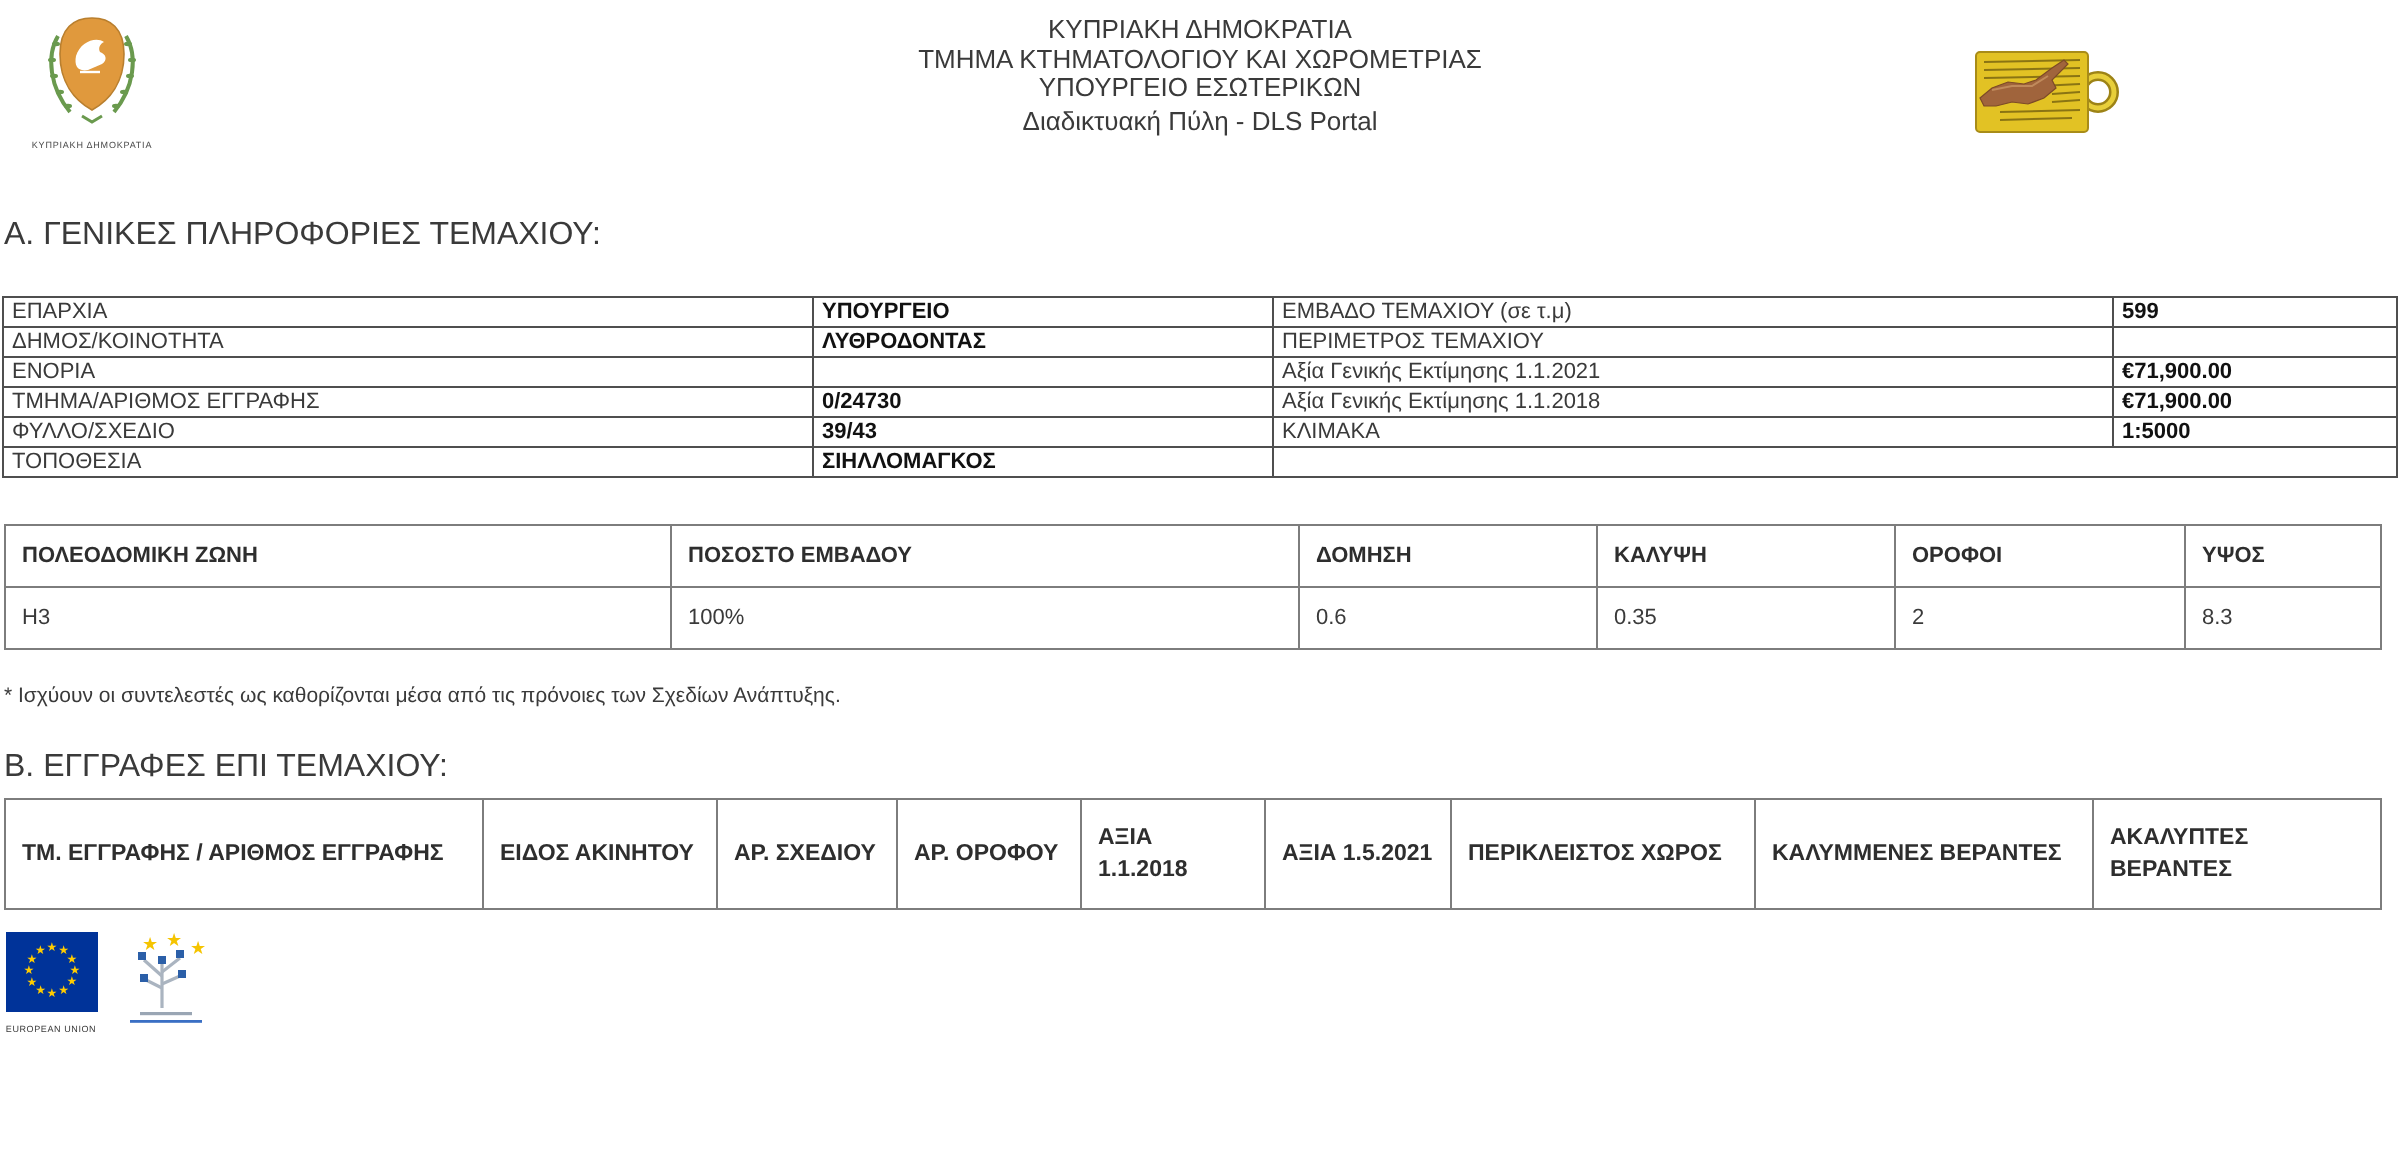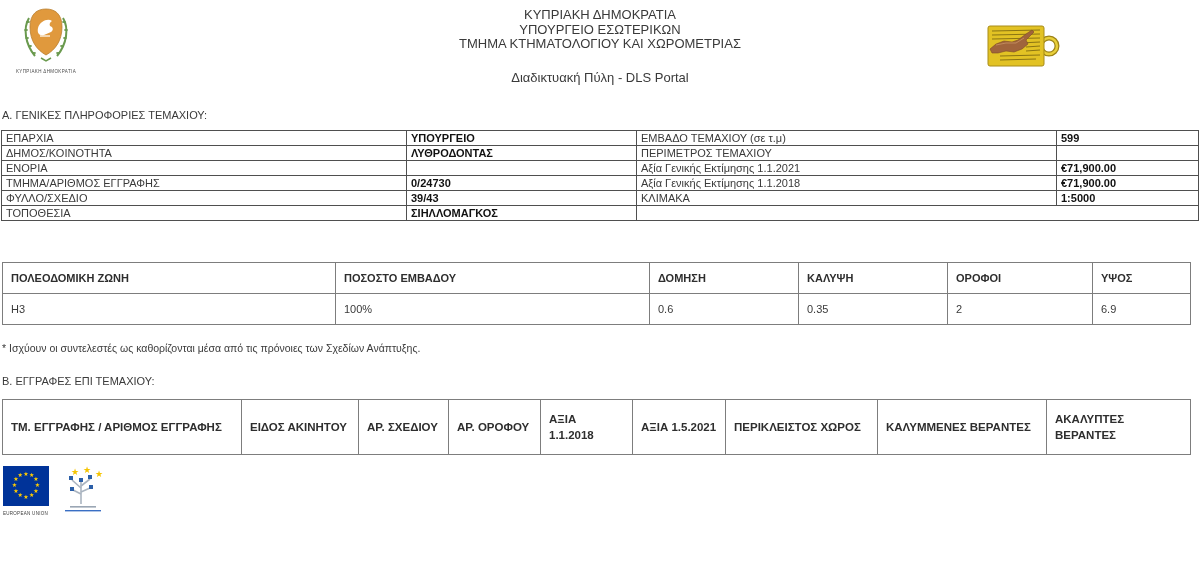--- a/index.html
+++ b/index.html
@@ -3,33 +3,33 @@
 <meta charset="utf-8">
 <style>
   html,body{margin:0;padding:0;}
   body{
     width:1200px;height:587px;background:#ffffff;position:relative;
     font-family:"Liberation Sans", sans-serif;color:#3d3d3d;overflow:hidden;
   }
   
   .gov-header{position:absolute;left:0;top:8px;width:1200px;text-align:center;}
   .gov-header .line{font-size:13px;line-height:14.5px;color:#3a3a3a;}
-  .portal-title{margin-top:18px;font-size:13px;color:#3a3a3a;}
+  .portal-title{margin-top:1px;font-size:13px;color:#3a3a3a;}
   .emblem-wrap{position:absolute;left:13px;top:6px;width:66px;text-align:center;}
   .emblem-caption{font-size:4.5px;letter-spacing:.4px;color:#4a4a4a;margin-top:1px;white-space:nowrap;}
   .gold-logo{position:absolute;left:986px;top:20px;}
   
-  .section-title{position:absolute;left:2px;font-size:11px;color:#3a3a3a;}
+  .section-title{position:absolute;left:2px;font-size:16px;color:#3a3a3a;}
   #title-a{top:109px;}
   #title-b{top:375px;}
   .footnote{position:absolute;left:2px;top:342px;font-size:10.5px;color:#3a3a3a;}
   
   table{border-collapse:collapse;table-layout:fixed;}
   
-  #table-a{position:absolute;left:1px;top:130px;width:1197px;font-size:11px;}
+  #table-a{position:absolute;left:1px;top:148px;width:1197px;font-size:11px;}
   #table-a td{border:1px solid #4f4f4f;height:14px;padding:0 4px;overflow:hidden;white-space:nowrap;color:#3a3a3a;}
   #table-a td.val{font-weight:bold;color:#111;}
   
   #table-zones{position:absolute;left:2px;top:262px;width:1188px;font-size:11px;}
   #table-zones td,#table-zones th{border:1px solid #7d7d7d;padding:9px 8px;text-align:left;color:#3a3a3a;overflow:hidden;}
   #table-zones th{font-weight:bold;color:#2e2e2e;}
   
   #table-reg{position:absolute;left:2px;top:399px;width:1188px;font-size:11.5px;}
   #table-reg th{border:1px solid #7d7d7d;padding:8px 8px;text-align:left;vertical-align:middle;
     font-weight:bold;color:#2e2e2e;line-height:16px;height:38px;overflow:hidden;}
@@ -58,22 +58,22 @@
     <ellipse cx="44" cy="32" rx="2" ry="1.1" fill="#6a9a4e"></ellipse>
     <ellipse cx="41" cy="40" rx="2" ry="1.1" fill="#6a9a4e"></ellipse>
     <ellipse cx="37" cy="47" rx="2" ry="1.1" fill="#6a9a4e"></ellipse>
     <path d="M20 52 L25 55 L30 52" stroke="#6a9a4e" stroke-width="1.5" fill="none"></path>
   </svg>
   <div class="emblem-caption">ΚΥΠΡΙΑΚΗ ΔΗΜΟΚΡΑΤΙΑ</div>
 </div>
 
 <div class="gov-header">
   <div class="line">ΚΥΠΡΙΑΚΗ ΔΗΜΟΚΡΑΤΙΑ</div>
+  <div class="line">ΤΜΗΜΑ ΚΤΗΜΑΤΟΛΟΓΙΟΥ ΚΑΙ ΧΩΡΟΜΕΤΡΙΑΣ</div>
   <div class="line">ΥΠΟΥΡΓΕΙΟ ΕΣΩΤΕΡΙΚΩΝ</div>
-  <div class="line">ΤΜΗΜΑ ΚΤΗΜΑΤΟΛΟΓΙΟΥ ΚΑΙ ΧΩΡΟΜΕΤΡΙΑΣ</div>
   <div class="portal-title">Διαδικτυακή Πύλη - DLS Portal</div>
 </div>
 
 <div class="gold-logo">
   <svg width="76" height="52" viewBox="0 0 76 52">
     <circle cx="63" cy="26" r="8" fill="none" stroke="#9d8316" stroke-width="5"></circle>
     <circle cx="63" cy="26" r="8" fill="none" stroke="#e8cf3a" stroke-width="2.5"></circle>
     <rect x="2" y="6" width="56" height="40" rx="2" fill="#e2c224" stroke="#a88c18" stroke-width="1"></rect>
     <g stroke="#8a7413" stroke-width="1">
       <line x1="6" y1="11" x2="54" y2="10"></line>
@@ -155,21 +155,21 @@
       <th>ΚΑΛΥΨΗ</th>
       <th>ΟΡΟΦΟΙ</th>
       <th>ΥΨΟΣ</th>
     </tr>
     <tr>
       <td>Η3</td>
       <td>100%</td>
       <td>0.6</td>
       <td>0.35</td>
       <td>2</td>
-      <td>6.9</td>
+      <td>8.3</td>
     </tr>
   </tbody>
 </table>
 
 <div class="footnote">* Ισχύουν οι συντελεστές ως καθορίζονται μέσα από τις πρόνοιες των Σχεδίων Ανάπτυξης.</div>
 
 <div class="section-title" id="title-b">Β. ΕΓΓΡΑΦΕΣ ΕΠΙ ΤΕΜΑΧΙΟΥ:</div>
 
 <table id="table-reg">
   <colgroup>

